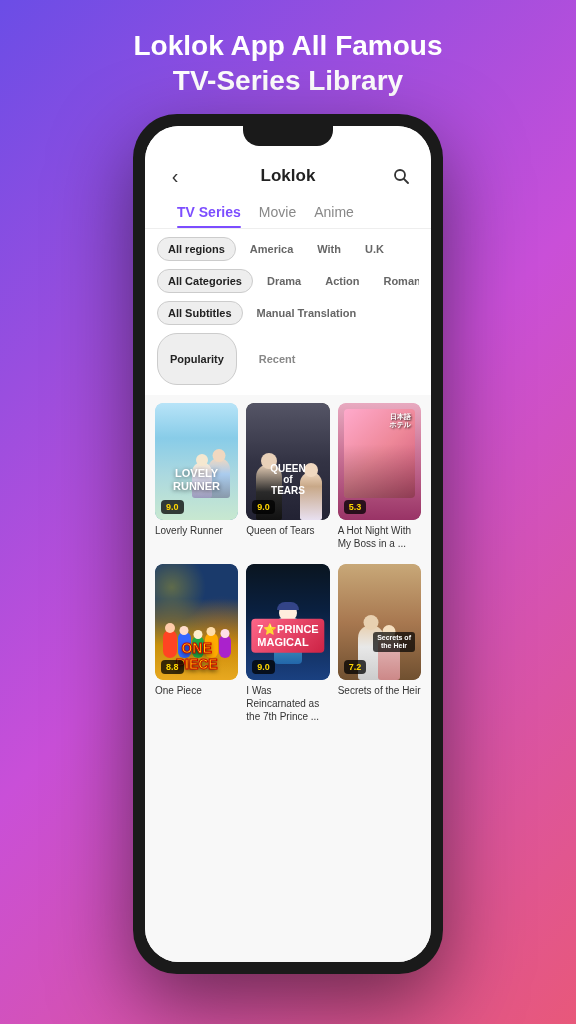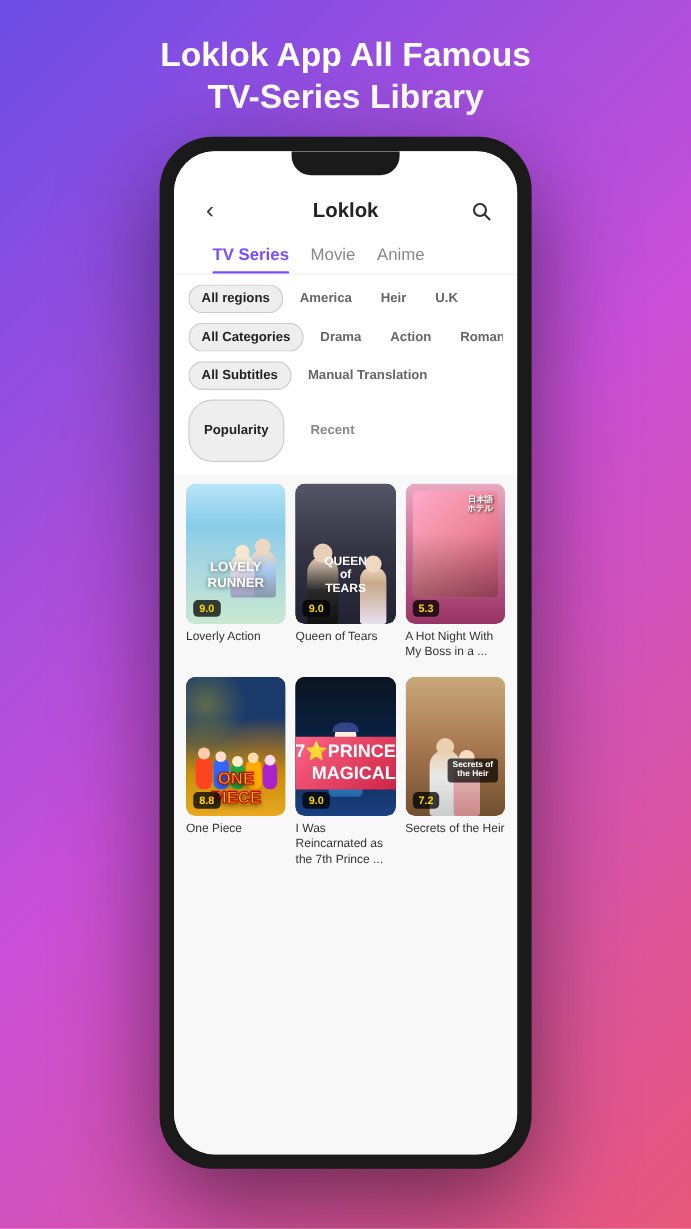--- a/index.html
+++ b/index.html
@@ -323,26 +323,26 @@
       position: absolute;
       top: 50%;
       left: 50%;
       transform: translate(-50%, -50%);
       text-align: center;
     }
 
     .prince-badge-text {
       background: linear-gradient(135deg, #ff6688 0%, #cc2244 100%);
       color: white;
-      font-size: 15px;
+      font-size: 11px;
       font-weight: 900;
       padding: 4px 6px;
       border-radius: 4px;
       line-height: 1.2;
-      text-align: right;
+      text-align: left;
     }
 
     .op-logo {
       position: absolute;
       bottom: 8px;
       left: 6px;
       right: 6px;
       text-align: center;
       font-size: 14px;
       font-weight: 900;
@@ -416,21 +416,21 @@
       <div class="tab-item active">TV Series</div>
       <div class="tab-item">Movie</div>
       <div class="tab-item">Anime</div>
     </div>
 
     <div class="filters-section">
 
       <div class="filter-row">
         <div class="filter-pill active">All regions</div>
         <div class="filter-pill inactive">America</div>
-        <div class="filter-pill inactive">Heir</div>
+        <div class="filter-pill inactive">With</div>
         <div class="filter-pill inactive">U.K</div>
 
       </div>
 
       <div class="filter-row">
         <div class="filter-pill active">All Categories</div>
         <div class="filter-pill inactive">Drama</div>
         <div class="filter-pill inactive">Action</div>
         <div class="filter-pill inactive">Romance</div>
       </div>
@@ -462,21 +462,21 @@
                   <div style="position:absolute;top:-9px;left:50%;transform:translateX(-50%);width:13px;height:13px;background:#f0d8c0;border-radius:50%;"></div>
                 </div>
                 <div style="position:absolute;bottom:22px;right:26px;width:20px;height:36px;background:linear-gradient(180deg,#f5e8d0 0%,#e8e8f8 40%,#9999bb 100%);border-radius:10px 10px 3px 3px;">
                   <div style="position:absolute;top:-8px;left:50%;transform:translateX(-50%);width:12px;height:12px;background:#f5e8d0;border-radius:50%;"></div>
                 </div>
                 <div class="lovely-title-text">LOVELY<br>RUNNER</div>
                 <div class="rating-badge">9.0</div>
               </div>
             </div>
           </div>
-          <div class="card-title">Loverly Action</div>
+          <div class="card-title">Loverly Runner</div>
         </div>
 
         <div class="media-card">
           <div class="card-thumb">
             <div class="card-thumb-inner">
               <div class="card-bg bg-queen-tears">
                 <div style="position:absolute;top:0;left:0;right:0;bottom:0;background:linear-gradient(180deg,#555566 0%,#333344 50%,#222233 100%);"></div>
 
                 <div style="position:absolute;bottom:0;left:10px;width:26px;height:56px;background:linear-gradient(180deg,#e8d0b8 0%,#2a2a2a 50%,#111 100%);border-radius:13px 13px 2px 2px;">
                   <div style="position:absolute;top:-11px;left:50%;transform:translateX(-50%);width:16px;height:16px;background:#e8d0b8;border-radius:50%;"></div>

